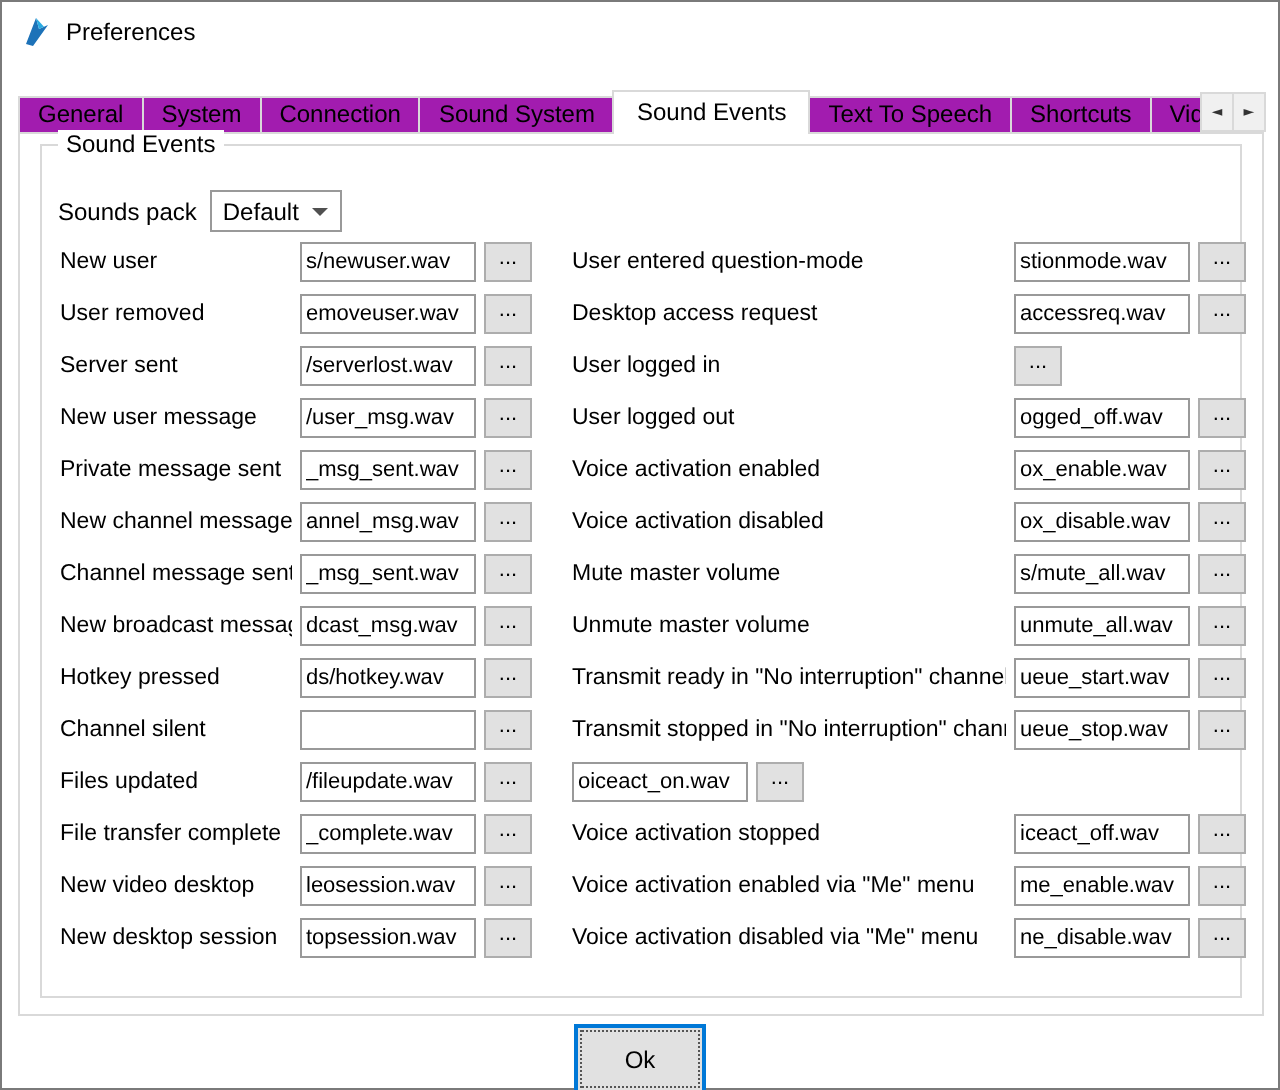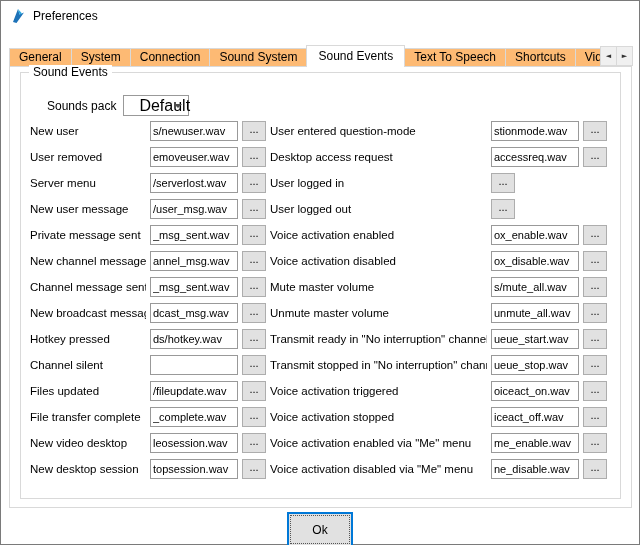--- a/index.html
+++ b/index.html
@@ -21,21 +21,21 @@
   .app-icon { width:16px; height:16px; display:inline-block; margin-right:7px; }
   .title { font-size:12px; }
 
   
   .tab-bar {
     position:absolute; left:8px; top:44px; width:604px; height:22px;
     display:flex; align-items:flex-end; overflow:hidden; white-space:nowrap;
   }
   .tab {
     height:19px; line-height:17px; padding:0 9px;
-    background:#fdba74; border:1px solid #d9d9d9; border-bottom:none;
+    background:#a21caf; border:1px solid #d9d9d9; border-bottom:none;
     margin-right:-1px; cursor:default; flex:none;
   }
   .tab.active {
     height:22px; line-height:20px; padding:0 11px;
     background:#ffffff; position:relative; z-index:2;
   }
   .tab-scroller {
     position:absolute; right:6px; top:45px; height:20px; z-index:5;
     display:flex; background:#fff;
   }
@@ -52,36 +52,36 @@
   }
   .groupbox {
     position:absolute; left:10px; right:10px; top:5px; bottom:8px;
     border:1px solid #d9d9d9;
   }
   .group-title {
     position:absolute; top:-8px; left:8px; background:#fff; padding:0 4px;
     font-size:12px;
   }
   .sounds-pack-row {
-    position:absolute; left:26px; top:22px; display:flex; align-items:center; gap:7px;
+    position:absolute; left:8px; top:22px; display:flex; align-items:center; gap:7px;
   }
   .combo {
     width:66px; height:21px; border:1px solid #999; background:#fff;
-    display:flex; align-items:center; padding-left:15px; position:relative;
-    font-size:16px;
+    display:flex; align-items:center; padding-left:5px; position:relative;
+    font-size:12px;
   }
   .combo-arrow {
     position:absolute; right:6px; top:8px; width:0; height:0;
     border-left:4px solid transparent; border-right:4px solid transparent;
     border-top:4px solid #505050;
   }
 
   .columns { position:absolute; left:9px; top:48px; right:4px; display:flex;justify-content:space-between; }
   .col-left { width:240px; flex:none; }
-  .col-right { margin-left:0; flex:1; }
+  .col-right { margin-left:16px; flex:1; }
   .sound-row { display:flex; align-items:center; height:20px; margin-bottom:6px; gap:4px; }
   .row-label { font-size:11.5px; white-space:nowrap; overflow:hidden; flex:none; }
   .col-left .row-label { width:116px; }
   .col-right .row-label { width:217px; }
   .path-input {
     width:88px; height:20px; flex:none;
     border:1px solid #999; padding:1px 2px;
     font-family:"Liberation Sans", sans-serif; font-size:11px;
     white-space:nowrap; overflow:hidden;
   }
@@ -156,21 +156,21 @@
     <span class="row-label">New user</span>
     <input type="text" class="path-input" value="s/newuser.wav" style="">
     <button class="browse-btn">...</button>
   </div>
             <div class="sound-row">
     <span class="row-label">User removed</span>
     <input type="text" class="path-input" value="emoveuser.wav" style="">
     <button class="browse-btn">...</button>
   </div>
             <div class="sound-row">
-    <span class="row-label">Server menu</span>
+    <span class="row-label">Server sent</span>
     <input type="text" class="path-input" value="/serverlost.wav" style="">
     <button class="browse-btn">...</button>
   </div>
             <div class="sound-row">
     <span class="row-label">New user message</span>
     <input type="text" class="path-input" value="/user_msg.wav" style="">
     <button class="browse-btn">...</button>
   </div>
             <div class="sound-row">
     <span class="row-label">Private message sent</span>
@@ -233,20 +233,21 @@
     <span class="row-label">Desktop access request</span>
     <input type="text" class="path-input" value="accessreq.wav" style="">
     <button class="browse-btn">...</button>
   </div>
             <div class="sound-row">
     <span class="row-label">User logged in</span>
     <button class="browse-btn">...</button>
   </div>
             <div class="sound-row">
     <span class="row-label">User logged out</span>
+    <input type="text" class="path-input" value="ogged_off.wav" style="">
     <button class="browse-btn">...</button>
   </div>
             <div class="sound-row">
     <span class="row-label">Voice activation enabled</span>
     <input type="text" class="path-input" value="ox_enable.wav" style="">
     <button class="browse-btn">...</button>
   </div>
             <div class="sound-row">
     <span class="row-label">Voice activation disabled</span>
     <input type="text" class="path-input" value="ox_disable.wav" style="">
@@ -266,21 +267,20 @@
     <span class="row-label">Transmit ready in "No interruption" channel</span>
     <input type="text" class="path-input" value="ueue_start.wav" style="">
     <button class="browse-btn">...</button>
   </div>
             <div class="sound-row">
     <span class="row-label">Transmit stopped in "No interruption" channel</span>
     <input type="text" class="path-input" value="ueue_stop.wav" style="">
     <button class="browse-btn">...</button>
   </div>
             <div class="sound-row">
-    <span class="row-label">Voice activation triggered</span>
     <input type="text" class="path-input" value="oiceact_on.wav" style="">
     <button class="browse-btn">...</button>
   </div>
             <div class="sound-row">
     <span class="row-label">Voice activation stopped</span>
     <input type="text" class="path-input" value="iceact_off.wav" style="">
     <button class="browse-btn">...</button>
   </div>
             <div class="sound-row">
     <span class="row-label">Voice activation enabled via "Me" menu</span>

